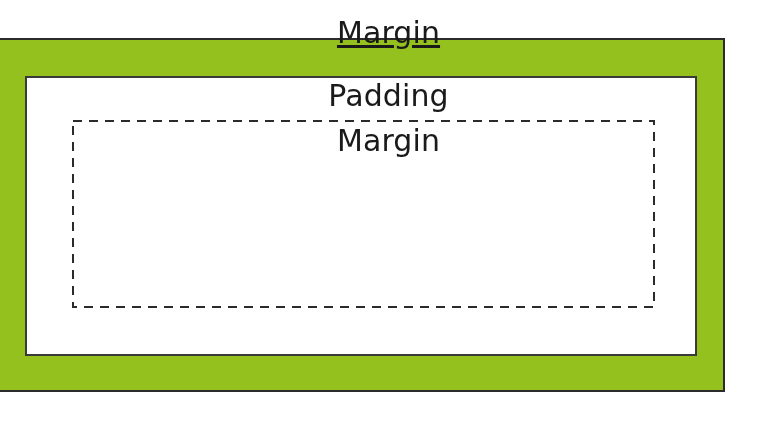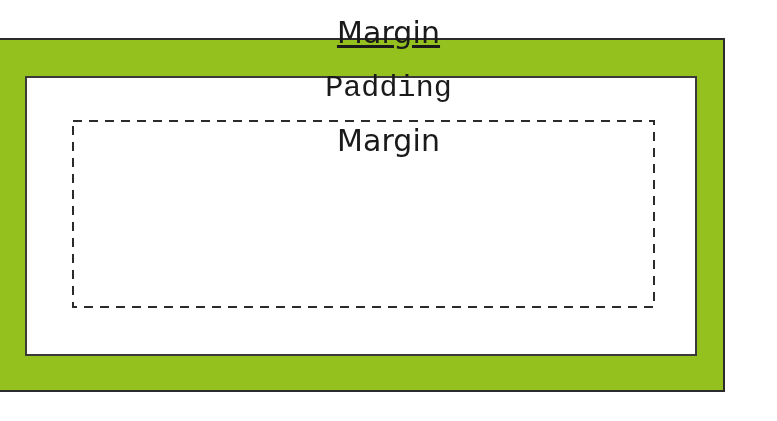--- a/index.html
+++ b/index.html
@@ -84,21 +84,21 @@
     text-align: center;
     color: #1a1a1a;
     font-size: 30px;
     line-height: 32px;
     letter-spacing: 0.1px;
     white-space: nowrap;
     user-select: none;
   }
   .label-margin  { top: 17px; text-decoration: underline;   }
   .label-border  { top: 41px;  }
-  .label-padding { top: 72px; font-family: Liberation Mono, monospace;  }
+  .label-padding { top: 80px;  }
   .label-content { top: 125px; }
 </style>
 </head>
 <body>
 
 <div id="diagram">
 
   <div class="margin-box"></div>
 
   <div class="border-box"></div>

